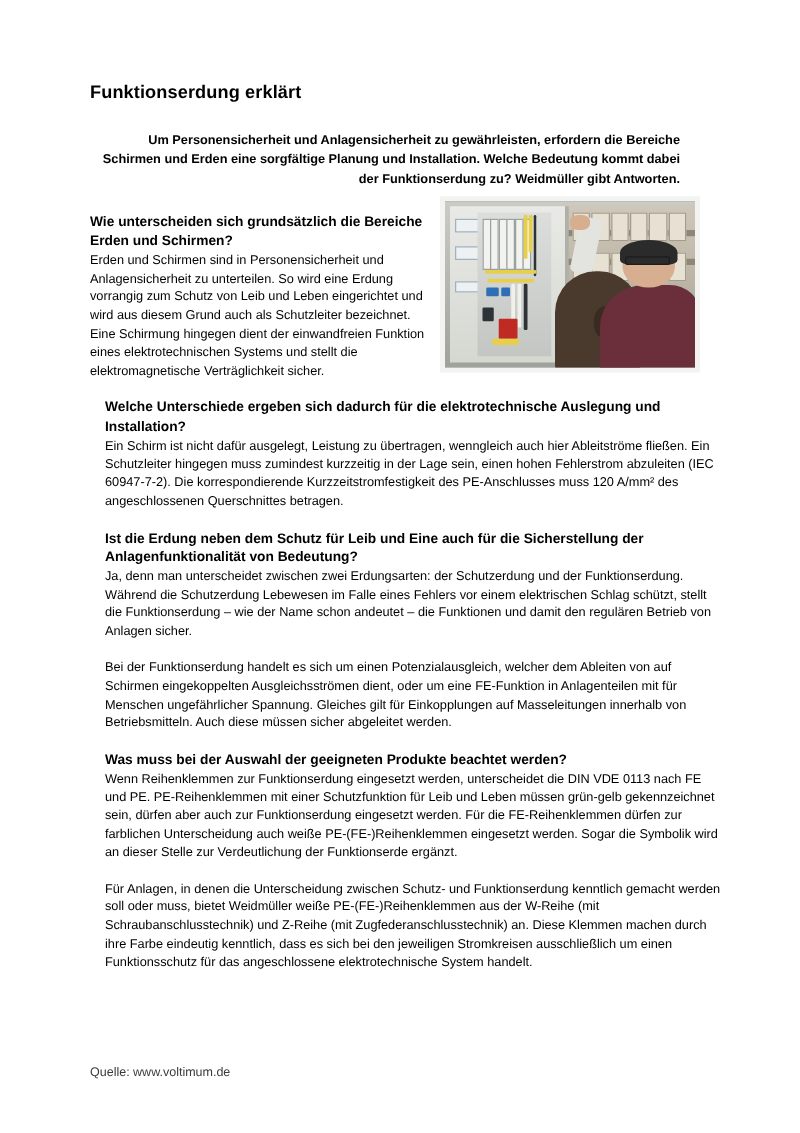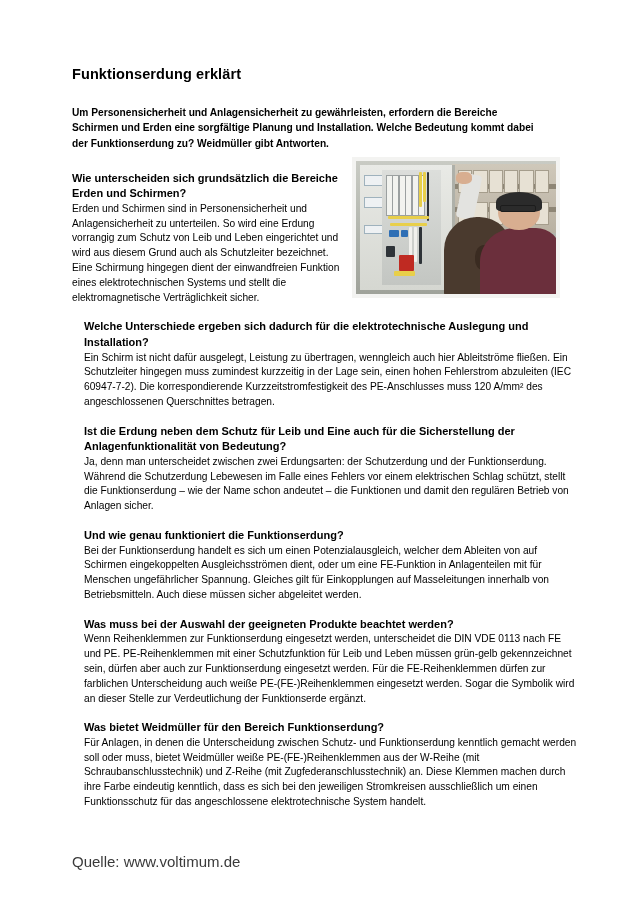--- a/index.html
+++ b/index.html
@@ -30,20 +30,21 @@
     letter-spacing: 0.1px;
     margin: 0 0 22px 0;
     line-height: 1.2;
   }
   .lede {
     font-size: 10.2px;
     font-weight: bold;
     line-height: 1.48;
     margin: 0 0 20px 0;
     max-width: 472px;
+    text-align: right;
   }
   .qa-block {
     margin: 0 0 14px 0;
   }
   .qa-block:last-of-type {
     margin-bottom: 0;
   }
   .q {
     font-size: 11px;
     font-weight: bold;
@@ -196,21 +197,21 @@
     position: absolute;
     left: 50%; top: 8%;
     width: 8%; height: 9%;
     background: #d8ae90;
     border-radius: 40%;
   }
   .source {
     position: absolute;
     left: 72px;
     top: 853px;
-    font-size: 15px;
+    font-size: 10px;
     color: #3a3a3a;
   }
 </style>
 </head>
 <body>
 
 <div class="page">
 
   <h1 class="doc-title">Funktionserdung erklärt</h1>
 
@@ -289,29 +290,27 @@
     <p class="q">Welche Unterschiede ergeben sich dadurch für die elektrotechnische Auslegung und Installation?</p>
     <p class="a">Ein Schirm ist nicht dafür ausgelegt, Leistung zu übertragen, wenngleich auch hier Ableitströme fließen. Ein Schutzleiter hingegen muss zumindest kurzzeitig in der Lage sein, einen hohen Fehlerstrom abzuleiten (IEC 60947-7-2). Die korrespondierende Kurzzeitstromfestigkeit des PE-Anschlusses muss 120 A/mm² des angeschlossenen Querschnittes betragen.</p>
   </div>
 
   <div class="qa-block wide">
     <p class="q">Ist die Erdung neben dem Schutz für Leib und Eine auch für die Sicherstellung der Anlagenfunktionalität von Bedeutung?</p>
     <p class="a">Ja, denn man unterscheidet zwischen zwei Erdungsarten: der Schutzerdung und der Funktionserdung. Während die Schutzerdung Lebewesen im Falle eines Fehlers vor einem elektrischen Schlag schützt, stellt die Funktionserdung – wie der Name schon andeutet – die Funktionen und damit den regulären Betrieb von Anlagen sicher.</p>
   </div>
 
   <div class="qa-block wide">
-    <p class="q">Und wie genau funktioniert die Funktionserdung?</p>
     <p class="a">Bei der Funktionserdung handelt es sich um einen Potenzialausgleich, welcher dem Ableiten von auf Schirmen eingekoppelten Ausgleichsströmen dient, oder um eine FE-Funktion in Anlagenteilen mit für Menschen ungefährlicher Spannung. Gleiches gilt für Einkopplungen auf Masseleitungen innerhalb von Betriebsmitteln. Auch diese müssen sicher abgeleitet werden.</p>
   </div>
 
   <div class="qa-block wide">
     <p class="q">Was muss bei der Auswahl der geeigneten Produkte beachtet werden?</p>
     <p class="a">Wenn Reihenklemmen zur Funktionserdung eingesetzt werden, unterscheidet die DIN VDE 0113 nach FE und PE. PE-Reihenklemmen mit einer Schutzfunktion für Leib und Leben müssen grün-gelb gekennzeichnet sein, dürfen aber auch zur Funktionserdung eingesetzt werden. Für die FE-Reihenklemmen dürfen zur farblichen Unterscheidung auch weiße PE-(FE-)Reihenklemmen eingesetzt werden. Sogar die Symbolik wird an dieser Stelle zur Verdeutlichung der Funktionserde ergänzt.</p>
   </div>
 
   <div class="qa-block wide">
-    <p class="q">Was bietet Weidmüller für den Bereich Funktionserdung?</p>
     <p class="a">Für Anlagen, in denen die Unterscheidung zwischen Schutz- und Funktionserdung kenntlich gemacht werden soll oder muss, bietet Weidmüller weiße PE-(FE-)Reihenklemmen aus der W-Reihe (mit Schraubanschlusstechnik) und Z-Reihe (mit Zugfederanschlusstechnik) an. Diese Klemmen machen durch ihre Farbe eindeutig kenntlich, dass es sich bei den jeweiligen Stromkreisen ausschließlich um einen Funktionsschutz für das angeschlossene elektrotechnische System handelt.</p>
   </div>
 
   <div class="source">Quelle: www.voltimum.de</div>
 
 </div>
 
 </body></html>

